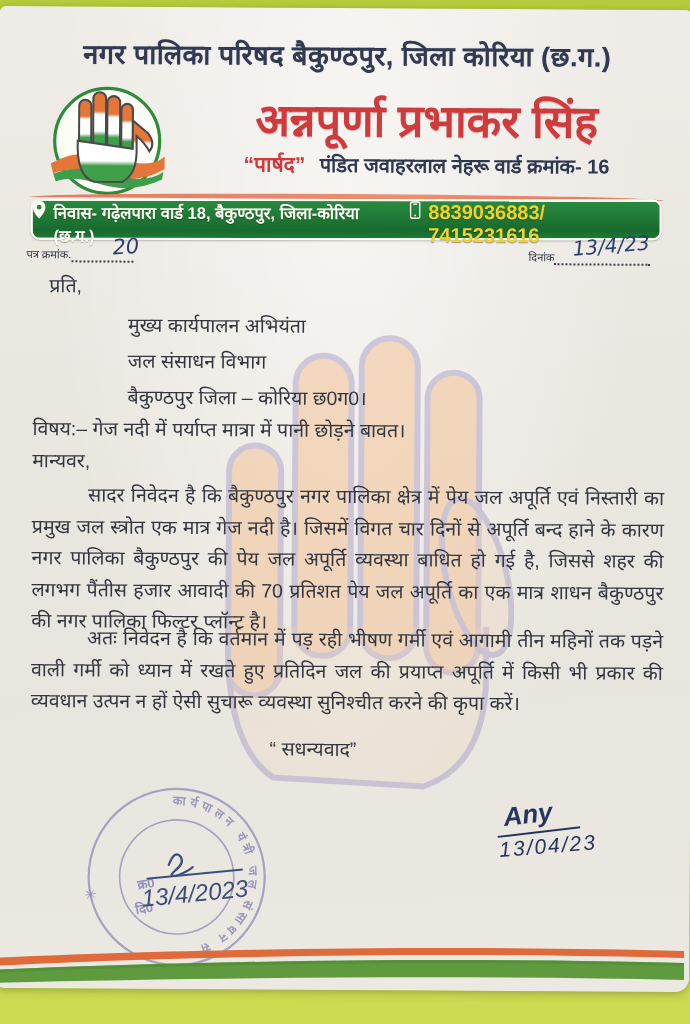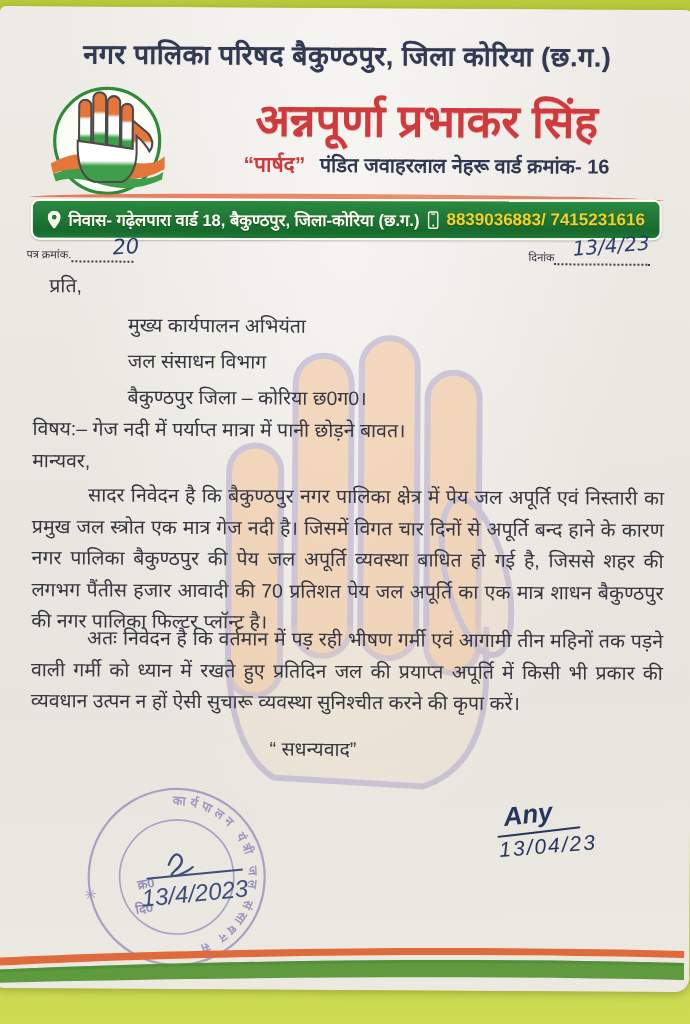--- a/index.html
+++ b/index.html
@@ -35,26 +35,26 @@
   .ward{font-size:20px;font-weight:bold;color:#2f3850;vertical-align:middle;margin-left:10px;}
   .bar-topline{
     left:30px;right:30px;top:186px;height:5px;
     background:linear-gradient(90deg,#e2654a,#e87f55 60%,#e2654a);
     border-radius:50%/100% 100% 0 0;opacity:.85;
   }
   .green-bar{
     left:32px;right:32px;top:191px;height:37px;
     background:linear-gradient(180deg,#2a8a41,#176a2d 80%,#1e7a36);
     border:2px solid #fdfdf6;border-radius:9px;
-    display:flex;align-items:center;justify-content:center;gap:8px;
+    display:flex;justify-content:center;gap:8px;
     transform:rotate(-.3deg);
     box-shadow:0 1px 2px rgba(0,0,0,.25);
   }
   .green-bar .addr{color:#fefdf2;font-weight:bold;font-size:16.5px;text-shadow:0 1px 1px rgba(0,0,0,.3);}
-  .green-bar .phones{color:#f2d22a;font-weight:bold;font-size:17px;text-shadow:0 1px 1px rgba(0,0,0,.35);}
+  .green-bar .phones{color:#f2d22a;font-weight:bold;font-size:20px;text-shadow:0 1px 1px rgba(0,0,0,.35);}
   
   .label{font-size:11px;font-weight:normal;color:#2e3340;}
   .dotline{display:inline-block;border-bottom:2px dotted #3a3f4a;height:16px;vertical-align:bottom;}
   .hand{font-family:"DejaVu Sans",sans-serif;font-style:italic;color:#2c3e70;}
   .refblock{left:28px;top:238px;}
   .ref-val{position:absolute;left:86px;top:-10px;font-size:21px;transform:rotate(-4deg);}
   .dateblock{left:530px;top:238px;text-align:center;}
   .date-val{position:absolute;left:44px;top:-14px;font-size:20px;transform:rotate(-5deg);white-space:nowrap;}
   
   .body-text{color:#33363f;font-size:19.5px;}

